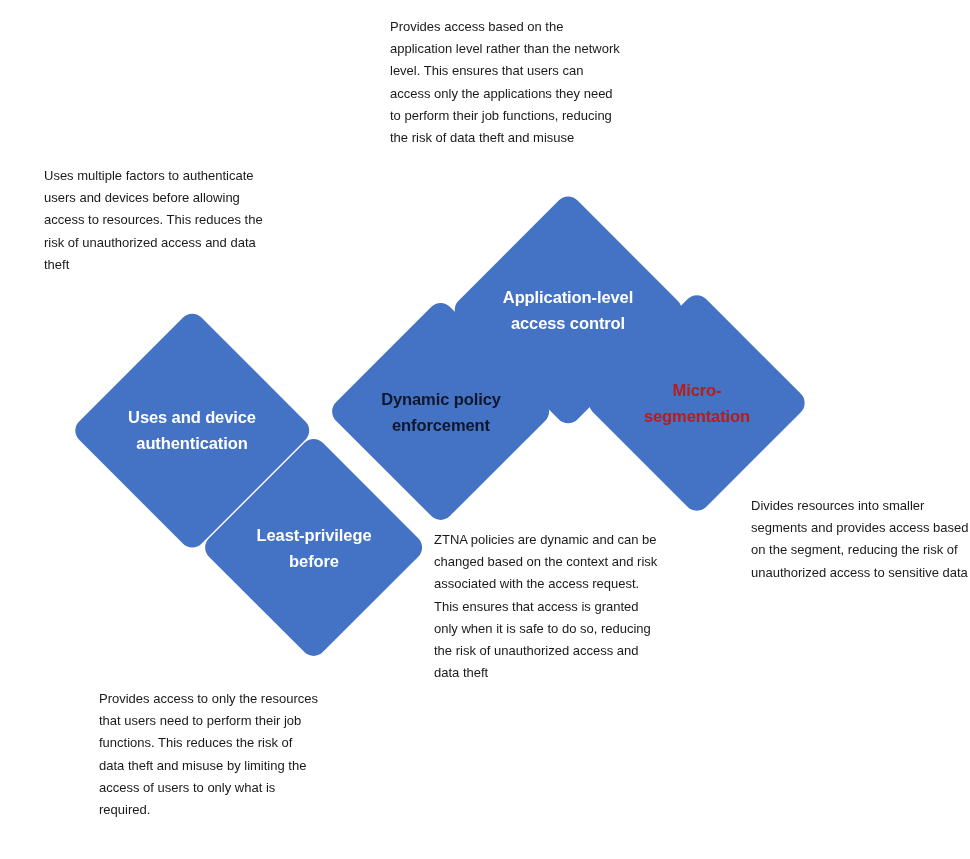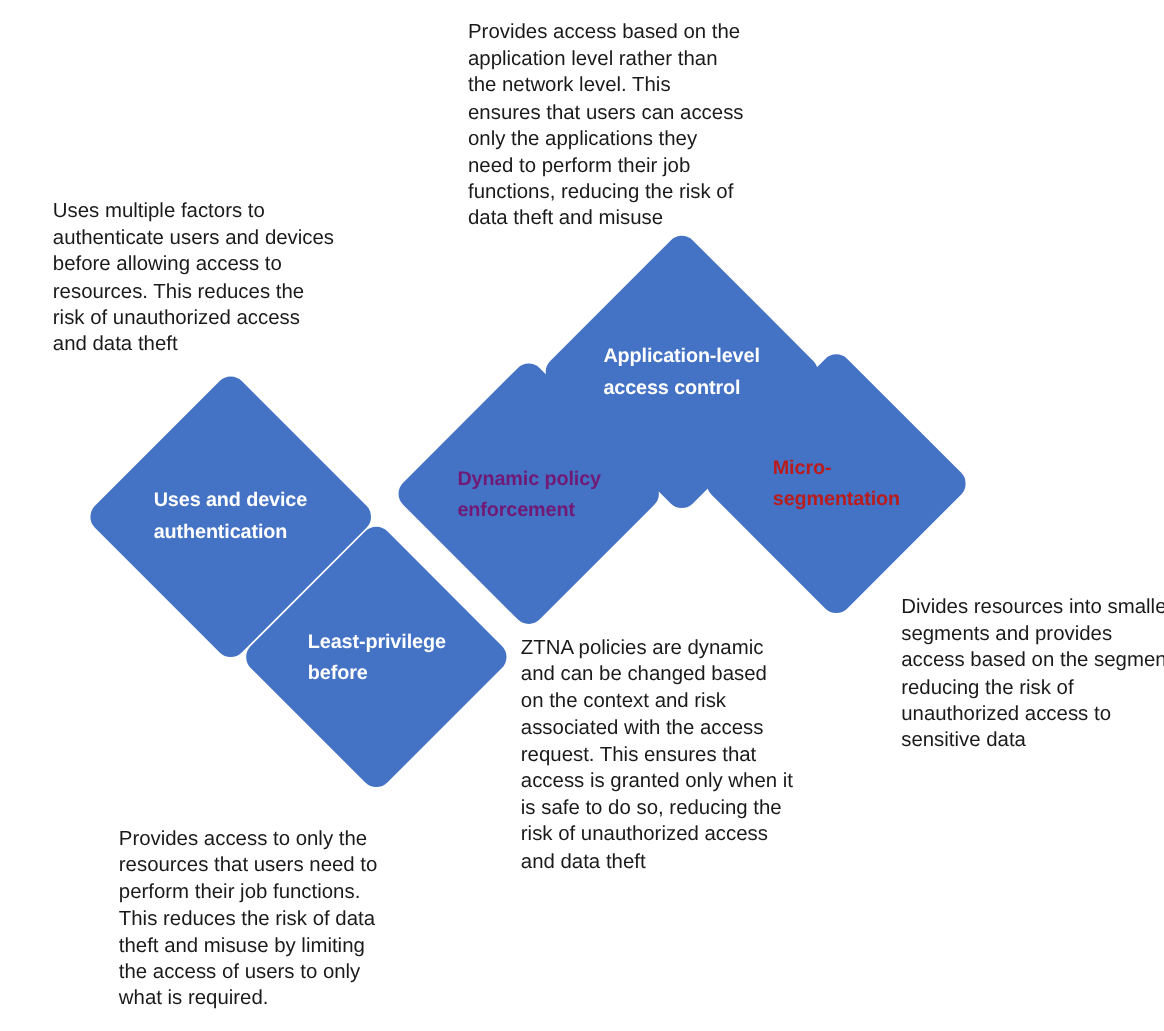--- a/index.html
+++ b/index.html
@@ -38,36 +38,37 @@
   }
   .diamond-label {
     position: absolute;
     left: 0;
     top: 0;
     width: 100%;
     height: 100%;
     display: flex;
     align-items: center;
     justify-content: center;
+    text-align: center;
     color: #ffffff;
     font-weight: bold;
     font-size: 16.5px;
     line-height: 26px;
     letter-spacing: -0.1px;
     padding: 0 6px;
     box-sizing: border-box;
     pointer-events: none;
     white-space: pre-line;
   }
 
   
   .desc {
     position: absolute;
     color: #1a1a1a;
-    font-size: 17px;
+    font-size: 13px;
     line-height: 22.2px;
     font-weight: normal;
     white-space: pre-line;
   }
 </style>
 </head>
 <body>
 
 <div id="canvas">
 
@@ -76,21 +77,21 @@
       <div class="diamond-label" style="color: rgb(255, 255, 255);">Uses and device
 authentication</div>
     </div>
     <div class="diamond-wrap" style="left: 200px; top: 434px; width: 228px; height: 228px;">
       <div class="diamond" style="background: rgb(68, 114, 196); width: 161.22px; height: 161.22px; left: 33.3898px; top: 33.3898px;"></div>
       <div class="diamond-label" style="color: rgb(255, 255, 255);">Least-privilege
 before</div>
     </div>
     <div class="diamond-wrap" style="left: 327px; top: 298px; width: 228px; height: 228px;">
       <div class="diamond" style="background: rgb(68, 114, 196); width: 161.22px; height: 161.22px; left: 33.3898px; top: 33.3898px;"></div>
-      <div class="diamond-label" style="color: #701a75;">Dynamic policy
+      <div class="diamond-label" style="color: #0f172a;">Dynamic policy
 enforcement</div>
     </div>
     <div class="diamond-wrap" style="left: 449px; top: 191px; width: 238px; height: 238px;">
       <div class="diamond" style="background: rgb(68, 114, 196); width: 168.291px; height: 168.291px; left: 34.8543px; top: 34.8543px;"></div>
       <div class="diamond-label" style="color: rgb(255, 255, 255);">Application-level
 access control</div>
     </div>
     <div class="diamond-wrap" style="left: 584px; top: 290px; width: 226px; height: 226px;">
       <div class="diamond" style="background: rgb(68, 114, 196); width: 159.806px; height: 159.806px; left: 33.0969px; top: 33.0969px;"></div>
       <div class="diamond-label" style="color: #b91c1c;">Micro-

